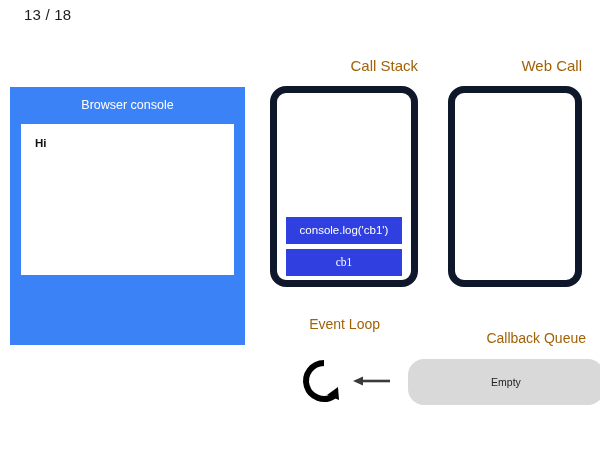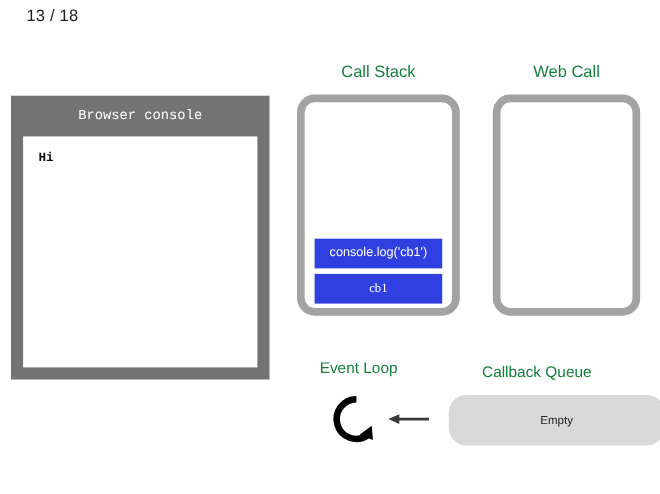--- a/index.html
+++ b/index.html
@@ -26,72 +26,71 @@
     letter-spacing: 0.2px;
   }
 
   
   #browser-console {
     position: absolute;
     left: 10px;
     top: 87px;
     width: 235px;
     height: 258px;
-    background: #737373;
-    box-sizing: border-box;
-    font-family: Liberation Mono, monospace;
+    background: #3b82f6;
+    box-sizing: border-box;
   }
   #console-title {
     position: absolute;
     left: 0;
     top: 0;
     width: 100%;
     height: 37px;
     line-height: 37px;
     text-align: center;
     color: #ffffff;
     font-size: 12.5px;
   }
   #console-output {
     position: absolute;
     left: 11px;
     top: 37px;
     width: 213px;
-    height: 210px;
+    height: 151px;
     background: #ffffff;
     box-sizing: border-box;
     padding: 14px 0 0 14px;
     overflow: hidden;
   }
   .console-line {
     font-size: 11.5px;
     font-weight: bold;
     color: #111111;
     margin-bottom: 17px;
     line-height: 1;
   }
 
   
   .panel-title {
     position: absolute;
     font-size: 15px;
-    color: #15803d;
-    text-align: center;
+    color: #a16207;
+    text-align: right;
     white-space: nowrap;
   }
   #call-stack-title { left: 270px; top: 57px; width: 148px; }
   #web-apis-title   { left: 448px; top: 57px; width: 134px; }
-  #event-loop-title { left: 272px; top: 326px; width: 108px; font-size: 14px; }
+  #event-loop-title { left: 272px; top: 316px; width: 108px; font-size: 14px; }
   #callback-queue-title { left: 390px; top: 330px; width: 196px; font-size: 14px; }
 
   
   .stack-box {
     position: absolute;
     background: #ffffff;
-    border: 7px solid #a3a3a3;
+    border: 7px solid #0f172a;
     border-radius: 16px;
     box-sizing: border-box;
   }
   #call-stack-box {
     left: 270px;
     top: 86px;
     width: 148px;
     height: 201px;
   }
   #web-apis-box {

